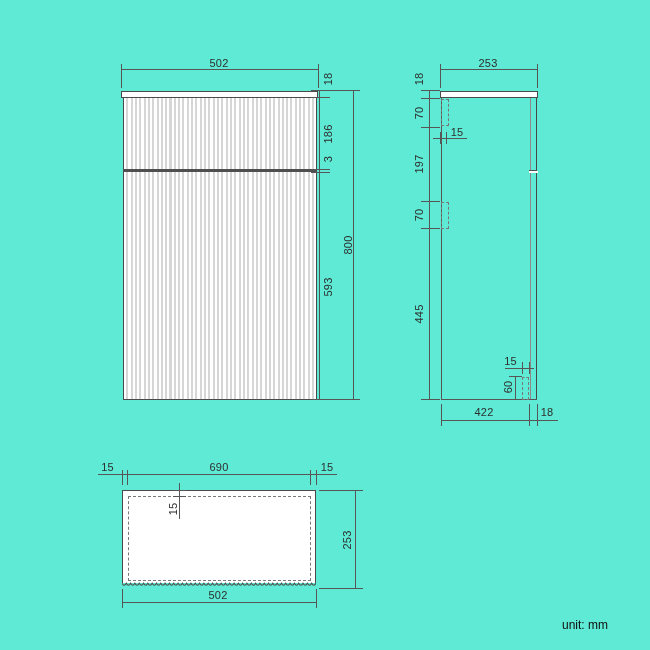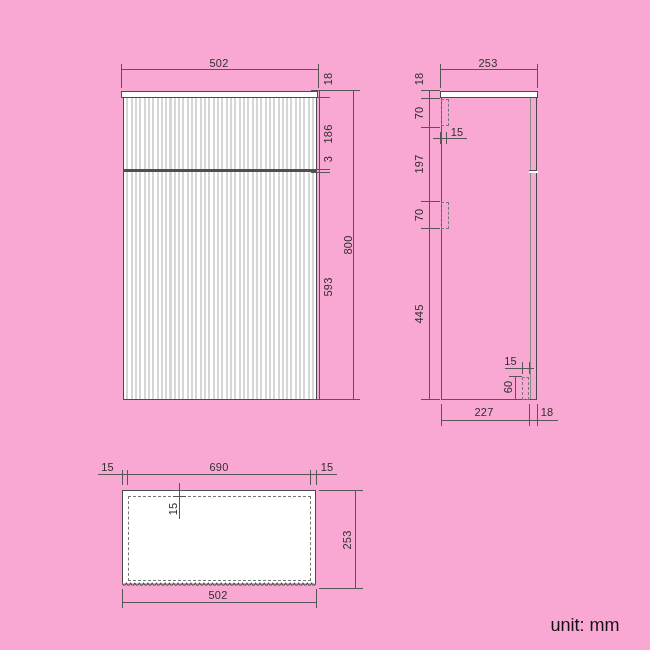--- a/index.html
+++ b/index.html
@@ -1,28 +1,28 @@
 <!DOCTYPE html>
 <html><head>
 <meta charset="utf-8">
 <style>
   html,body{margin:0;padding:0;background:#ffffff;}
-  #canvas{position:relative;width:650px;height:650px;background:#f9a8d4;overflow:hidden;
+  #canvas{position:relative;width:650px;height:650px;background:#5eead4;overflow:hidden;
           font-family:"Liberation Sans",sans-serif;}
   .h{position:absolute;height:1px;background:#565656;}
   .v{position:absolute;width:1px;background:#565656;}
   .lbl{position:absolute;font-size:11px;line-height:1;color:#2e2e2e;white-space:nowrap;
        transform:translate(-50%,-50%);letter-spacing:.2px;}
   .lbl.rot{transform:translate(-50%,-50%) rotate(-90deg);}
   .box{position:absolute;box-sizing:border-box;border:1.4px solid #4a4a4a;background:#fff;}
   .flutes{position:absolute;box-sizing:border-box;border:1.4px solid #4a4a4a;
           background:repeating-linear-gradient(90deg,#ffffff 0px,#ffffff 2.3px,#d6d6d6 2.3px,#d6d6d6 4.32px);}
   .dashedbox{position:absolute;box-sizing:border-box;border:1px dashed #787878;background:transparent;}
   .solidbar{position:absolute;background:#4f4f4f;}
-  .unit{position:absolute;font-size:18px;color:#101010;white-space:nowrap;transform:translate(-50%,-50%);}
+  .unit{position:absolute;font-size:12px;color:#101010;white-space:nowrap;transform:translate(-50%,-50%);}
   .plan-outline{position:absolute;box-sizing:border-box;border:1.4px solid #4a4a4a;border-bottom:none;background:#fff;}
 </style>
 </head>
 <body>
 
 <div id="canvas">
 
   <div>
     <div class="box" style="left:121px;top:90.5px;width:197px;height:7.5px;"></div>
     <div class="flutes" style="left:122.5px;top:97px;width:194px;height:303px;"></div>
@@ -92,21 +92,21 @@
 
     <div class="v" style="left:515.3px;top:376.5px;height:23px;"></div>
     <div class="h" style="left:509px;top:376.3px;width:12.5px;"></div>
     <div class="h" style="left:509px;top:398.9px;width:12.5px;"></div>
     <span class="lbl rot" style="left:507.5px;top:387px;">60</span>
 
     <div class="h" style="left:441px;top:419.8px;width:116.5px;"></div>
     <div class="v" style="left:441.3px;top:404px;height:22px;"></div>
     <div class="v" style="left:529.3px;top:404px;height:22px;"></div>
     <div class="v" style="left:536.5px;top:404px;height:22px;"></div>
-    <span class="lbl" style="left:484px;top:411.5px;">227</span>
+    <span class="lbl" style="left:484px;top:411.5px;">422</span>
     <span class="lbl" style="left:547px;top:411.5px;">18</span>
   </div>
 
   <div>
     <div class="plan-outline" style="left:122px;top:490px;width:194px;height:93px;"></div>
     <div class="dashedbox" style="left:127.5px;top:495.5px;width:183px;height:85px;"></div>
     <svg style="position:absolute;left:122px;top:581.5px;" width="194" height="8" viewBox="0 0 194 8">
       <path id="wave-path" d="M0,1.2 q2.15,4.2 4.31,0 q2.15,4.2 4.31,0 q2.15,4.2 4.31,0 q2.15,4.2 4.31,0 q2.15,4.2 4.31,0 q2.15,4.2 4.31,0 q2.15,4.2 4.31,0 q2.15,4.2 4.31,0 q2.15,4.2 4.31,0 q2.15,4.2 4.31,0 q2.15,4.2 4.31,0 q2.15,4.2 4.31,0 q2.15,4.2 4.31,0 q2.15,4.2 4.31,0 q2.15,4.2 4.31,0 q2.15,4.2 4.31,0 q2.15,4.2 4.31,0 q2.15,4.2 4.31,0 q2.15,4.2 4.31,0 q2.15,4.2 4.31,0 q2.15,4.2 4.31,0 q2.15,4.2 4.31,0 q2.15,4.2 4.31,0 q2.15,4.2 4.31,0 q2.15,4.2 4.31,0 q2.15,4.2 4.31,0 q2.15,4.2 4.31,0 q2.15,4.2 4.31,0 q2.15,4.2 4.31,0 q2.15,4.2 4.31,0 q2.15,4.2 4.31,0 q2.15,4.2 4.31,0 q2.15,4.2 4.31,0 q2.15,4.2 4.31,0 q2.15,4.2 4.31,0 q2.15,4.2 4.31,0 q2.15,4.2 4.31,0 q2.15,4.2 4.31,0 q2.15,4.2 4.31,0 q2.15,4.2 4.31,0 q2.15,4.2 4.31,0 q2.15,4.2 4.31,0 q2.15,4.2 4.31,0 q2.15,4.2 4.31,0 q2.15,4.2 4.31,0 q2.15,4.2 4.31,0" fill="none" stroke="#4f4f4f" stroke-width="1.1"></path>
     </svg>
 

